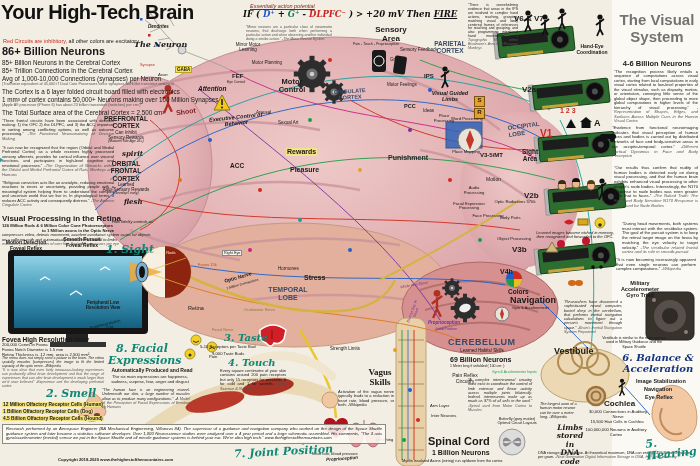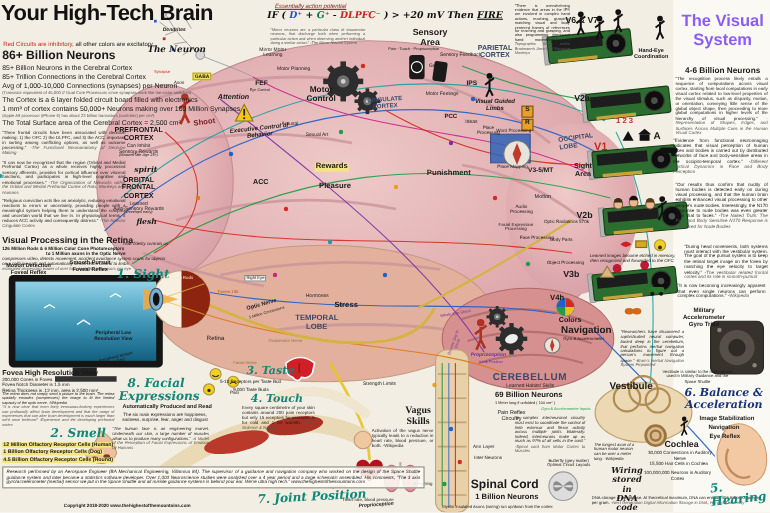--- a/index.html
+++ b/index.html
@@ -11,21 +11,21 @@
   .f48{font-size:4.8px}.f5{font-size:5px}.f55{font-size:5.5px}.f6{font-size:6px}.f65{font-size:6.5px}
   .f7{font-size:7px}.f75{font-size:7.5px}.f8{font-size:8px}.f9{font-size:9px}
   .f10{font-size:10px}.f11{font-size:11px}
   .hand{font-family:"DejaVu Serif",serif;font-style:italic;font-weight:bold;}
   .teal{color:#0f8878}.green{color:#1fa04c}.red{color:#c92a1e}
   .gray{color:#555}.maroon{color:#7a1f1f}.slate{color:#3a4a66}.purple{color:#6a2f9a}.olive{color:#8a7a40}
   .chip{background:#f2df66;border:0.5px solid #b8a520;padding:0 1px;}
   .box{background:rgba(255,255,255,.85);border:0.5px solid #888;padding:0 1px;}
   .hl{background:#f5e482;padding:0 1px;}
   .title{font-size:20px;font-weight:bold;letter-spacing:-0.5px;color:#111;}
-  .rtitle{font-size:15px;font-weight:bold;color:#8b5cf6;line-height:1.1;}
+  .rtitle{font-size:15px;font-weight:bold;color:#737373;line-height:1.1;}
   .research{background:rgba(252,250,244,.88);border:1px solid #8a8a80;padding:2px 3px;font-style:italic;}
 </style>
 </head>
 <body>
 
 <div id="poster">
 
 <svg class="bg" width="700" height="466" viewBox="0 0 700 466">
   <defs>
     <radialGradient id="gBrain" cx="45%" cy="40%" r="75%">
@@ -418,21 +418,21 @@
   <div>Acceleration</div>
 </div>
 <div class="L b f55" style="left:636px;top:378px;">Image Stabilization</div>
 <div class="L b f55" style="left:644px;top:386px;">Navigation</div>
 <div class="L b f55" style="left:645px;top:394px;">Eye Reflex</div>
 <div class="L b f8" style="left:604px;top:400px;">Cochlea</div>
 <div class="L f42 c" style="left:588px;top:410px;width:60px;">30,000 Connections in Auditory Nerve</div>
 <div class="L f42 c" style="left:586px;top:420px;width:62px;">15,500 Hair Cells in Cochlea</div>
 <div class="L f42 c" style="left:584px;top:428px;width:64px;">100,000,000 Neurons in Auditory Cortex</div>
 <div class="L hand f75 c" style="left:552px;top:424px;width:36px;">
-  <div>Wiring</div>
+  <div>Limbs</div>
   <div>stored in</div>
   <div>DNA code</div>
 </div>
 <div class="L f38" style="left:538px;top:451px;width:160px;"><span>DNA storage is very dense. At theoretical maximum, DNA can encode 455 Billion Gigabytes per gram.</span> <span class="i gray">-Next Generation Digital Information Storage in DNA, Harvard University</span></div>
 <div class="L hand teal f11" style="left:646px;top:436px;transform:rotate(-6deg);">5. Hearing</div>
 
 <div class="L rtitle c" style="left:616px;top:12px;width:82px;">
   <div>The Visual</div>
   <div>System</div>
 </div>

